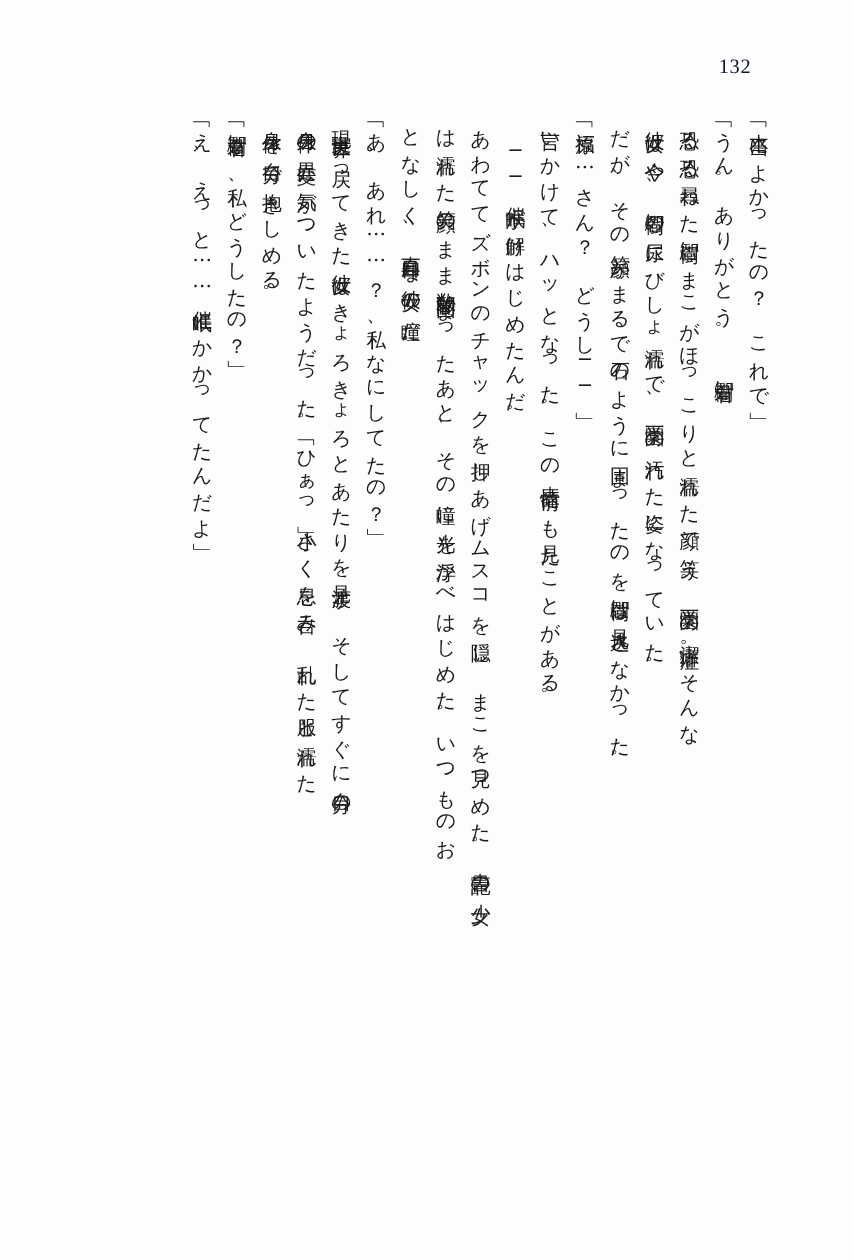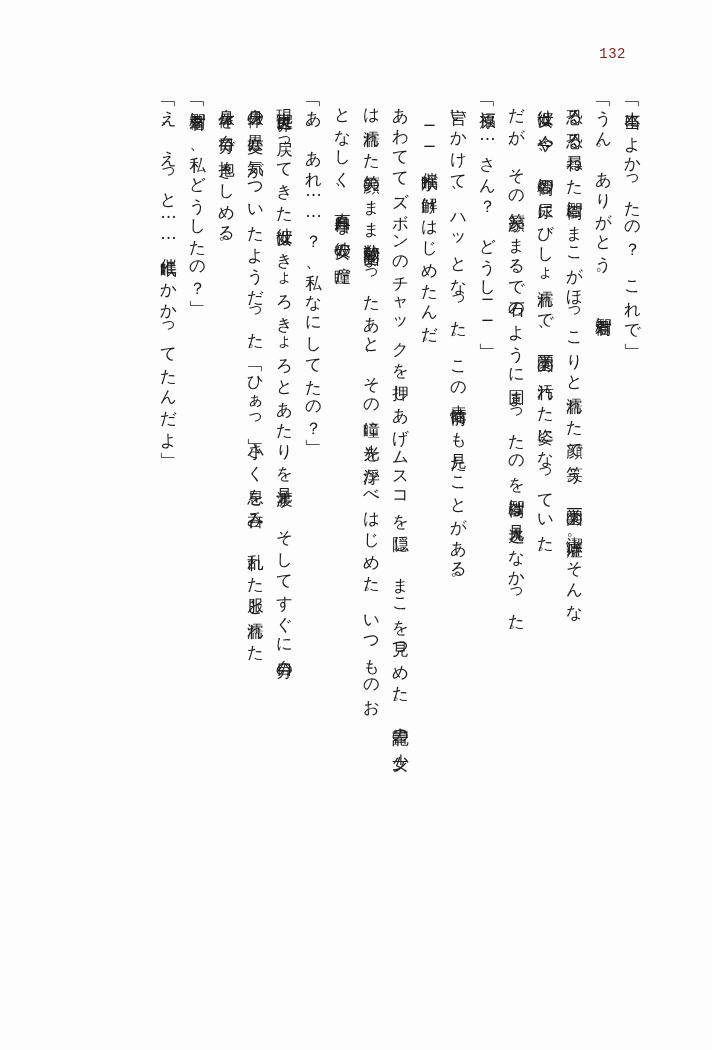--- a/index.html
+++ b/index.html
@@ -13,23 +13,23 @@
     height: 1050px;
     background: #fdfdfd;
     overflow: hidden;
     font-family: "DejaVu Serif", "Liberation Serif", serif;
     color: #1a1a1a;
   }
   .page-number {
     position: absolute;
     top: 46px;
     right: 86px;
-    font-size: 14px;
-    font-family: Liberation Mono, monospace;
-    color: #7f1d1d;
+    font-size: 17px;
+    font-family: Liberation Serif, serif;
+    color: #0f172a;
     letter-spacing: 0.5px;
   }
   .text-block {
     position: absolute;
     top: 96px;
     right: 72px;
     left: 62px;
     bottom: 70px;
     display: flex;
     flex-direction: row-reverse;

